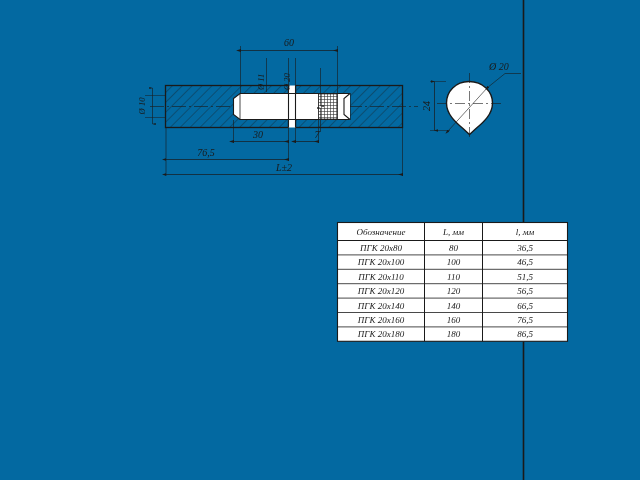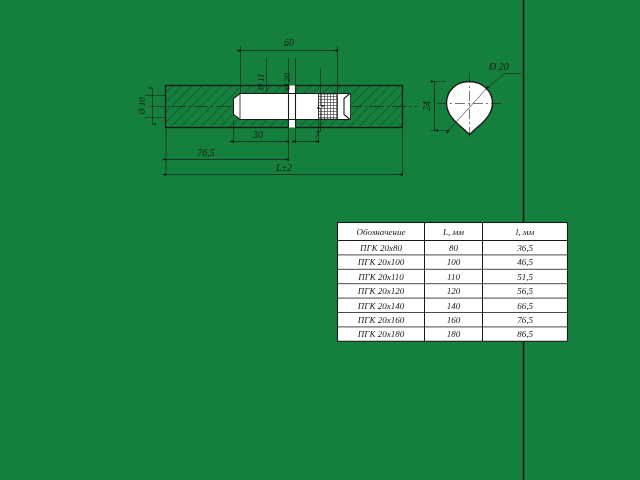--- a/index.html
+++ b/index.html
@@ -4,21 +4,21 @@
 <style>
   html, body {
     margin: 0;
     padding: 0;
     background: #ffffff;
   }
   #page {
     position: relative;
     width: 640px;
     height: 480px;
-    background: #15803d;
+    background: #0369a1;
     overflow: hidden;
     font-family: "Liberation Serif", serif;
   }
   #drawing {
     position: absolute;
     left: 0;
     top: 0;
   }
   .tbl-text {
     font-family: "Liberation Serif", serif;

